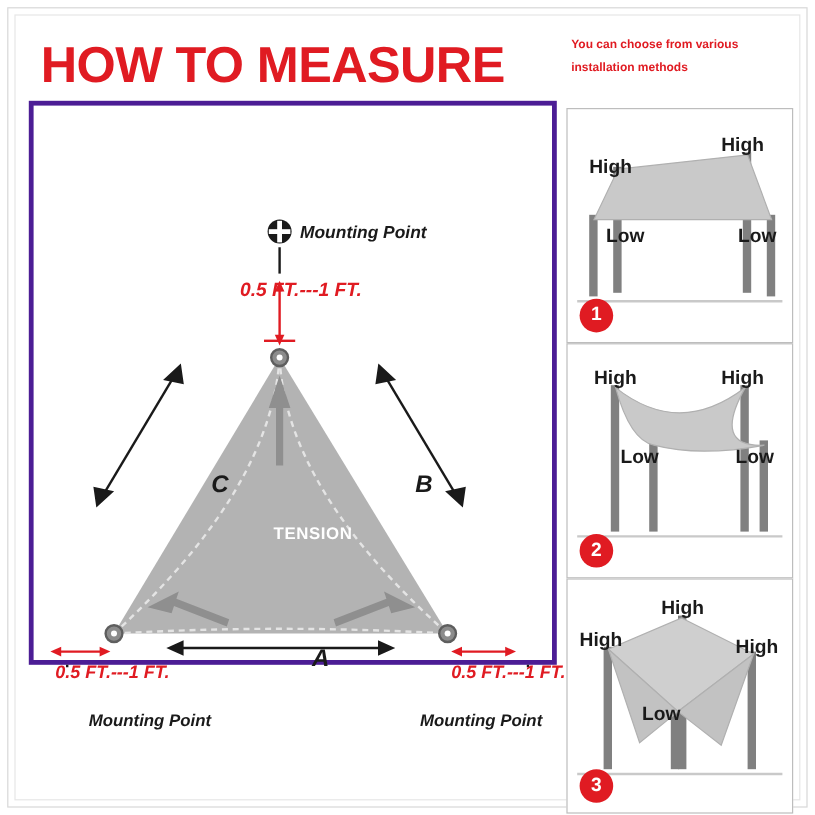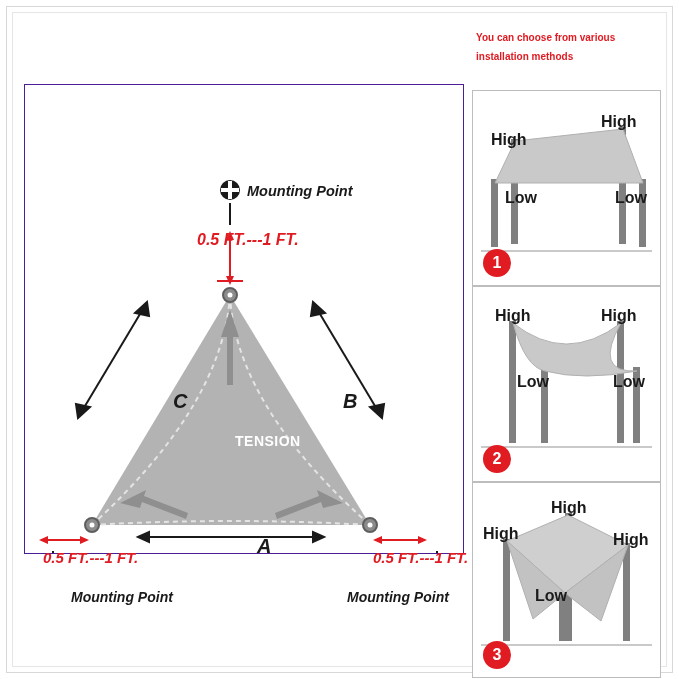--- a/index.html
+++ b/index.html
@@ -58,21 +58,21 @@
     color: #e01b22;
     font-family: "Liberation Sans", sans-serif;
     white-space: nowrap;
   }
   .diagram-box {
     position: absolute;
     left: 6px;
     top: 66px;
     width: 440px;
     height: 470px;
-    border: 1px solid #4c1d95;
+    border: 4px solid #4c1d95;
     box-sizing: border-box;
     background: #ffffff;
   }
   .note {
     position: absolute;
     left: 12px;
     top: 548px;
     width: 430px;
     color: #e01b22;
     font-size: 13.5px;
@@ -93,21 +93,20 @@
     font-size: 16px; font-weight: bold; font-style: italic;
     color: #e01b22; white-space: nowrap;
   }
   .lbl-A { left: 232px; top: 450px; font-size: 20px; font-weight: bold; font-style: italic; color:#1a1a1a;}
   .lbl-B { left: 318px; top: 305px; font-size: 20px; font-weight: bold; font-style: italic; color:#1a1a1a;}
   .lbl-C { left: 148px; top: 305px; font-size: 20px; font-weight: bold; font-style: italic; color:#1a1a1a;}
   .lbl-tension {
     left: 200px; top: 348px;
     font-size: 14px; font-weight: bold; letter-spacing: 0.5px;
     color: #ffffff;
-    margin-left: 10px;
   }
   .dim-bl { left: 18px; top: 464px; font-size: 15px; font-weight: bold; font-style: italic; color: #e01b22; white-space: nowrap;}
   .dim-br { left: 348px; top: 464px; font-size: 15px; font-weight: bold; font-style: italic; color: #e01b22; white-space: nowrap;}
   .mp-bl { left: 46px; top: 504px; font-size: 14px; font-style: italic; font-weight: bold; color: #1a1a1a; white-space: nowrap;}
   .mp-br { left: 322px; top: 504px; font-size: 14px; font-style: italic; font-weight: bold; color: #1a1a1a; white-space: nowrap;}
 
   
   .right-panel {
     position: absolute;
     left: 470px;
@@ -165,20 +164,21 @@
 </head>
 <body>
 
 <div id="page">
 
   <div class="outer-frame"></div>
   <div class="inner-frame"></div>
 
   <div class="left-panel">
 
+    <div class="title">HOW TO MEASURE</div>
 
     <div class="diagram-box">
 
       <svg width="438" height="468" viewBox="0 0 438 468">
 
         <g>
           <circle cx="205" cy="105" r="10" fill="#1a1a1a"></circle>
           <rect x="203" y="96" width="4" height="18" fill="#ffffff"></rect>
           <rect x="196" y="103" width="18" height="4" fill="#ffffff"></rect>
         </g>

